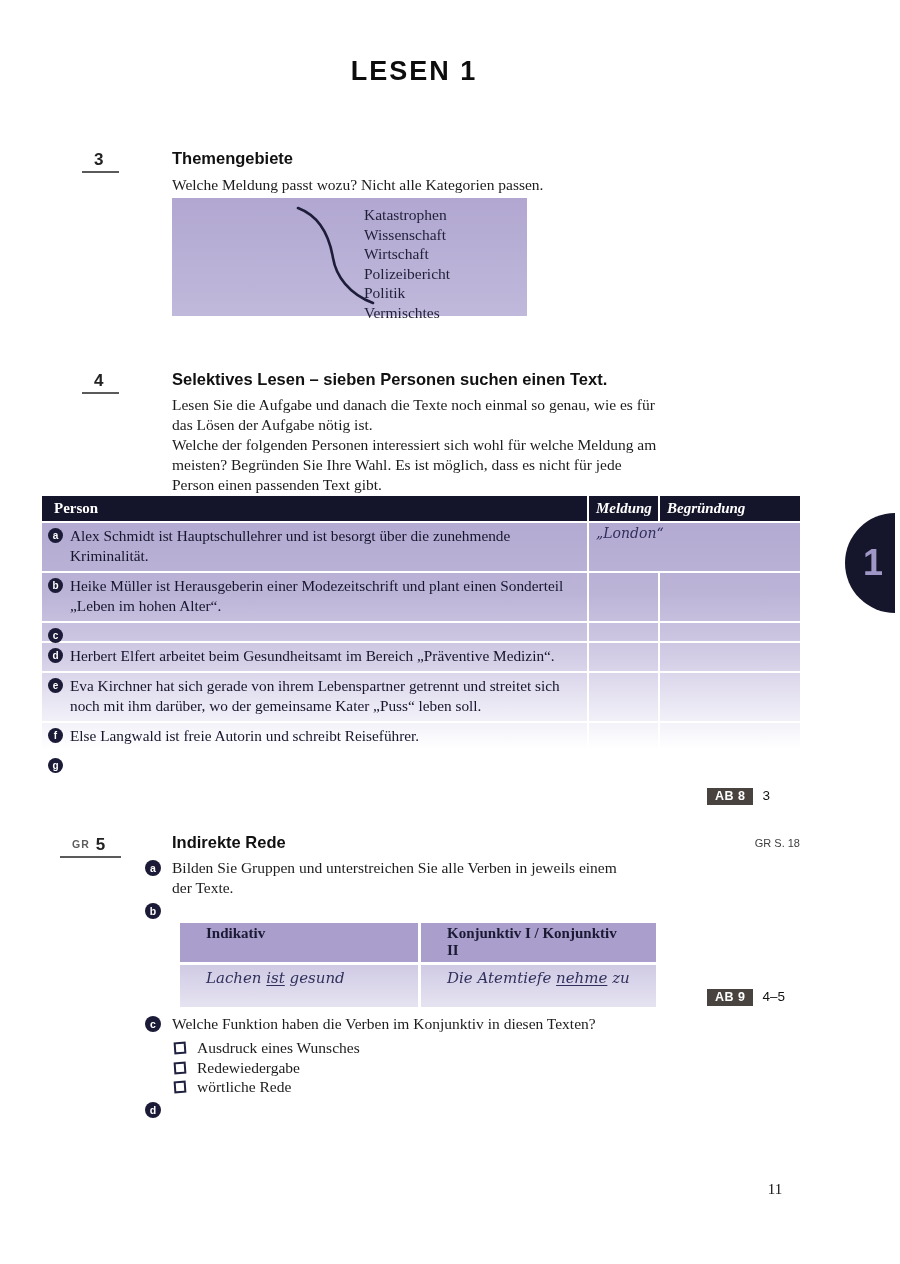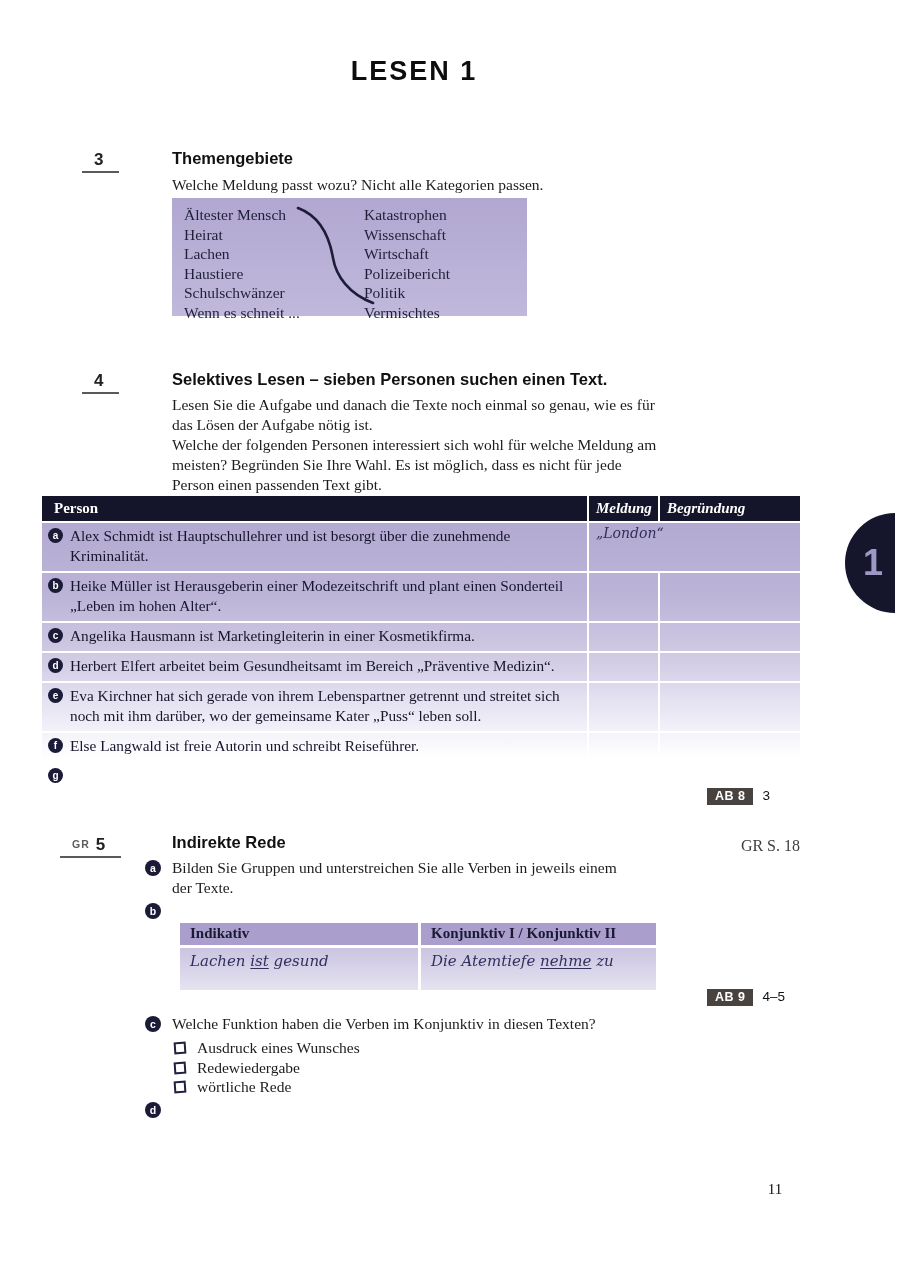--- a/index.html
+++ b/index.html
@@ -37,30 +37,30 @@
           font-weight:bold; font-size:10px; line-height:15px; text-align:center; }
   .hand { font-family:"DejaVu Serif", serif; font-style:italic; color:#30305c;
           font-size:14px; line-height:17px; white-space:pre-line; }
   .uword { text-decoration:underline; text-underline-offset:2px; }
 
   .ab-row { text-align:right; font-family:"Liberation Sans", sans-serif; }
   .ab-badge { display:inline-block; background:#48433f; color:#fff; font-weight:bold;
               font-size:12.5px; padding:1px 8px 2px; letter-spacing:0.5px; }
   .ab-ref { display:inline-block; margin-left:9px; font-size:13.5px; color:#111; }
 
-  .gr-ref { font-family:Liberation Serif, serif; font-size:16px; color:#3e3e3e;
+  .gr-ref { font-family:Liberation Sans, sans-serif; font-size:11px; color:#3e3e3e;
             text-align:right; }
 
   .item-circ { width:16px; height:16px; border-radius:50%; background:#1b1b38; color:#fff;
                font-family:"Liberation Sans", sans-serif; font-weight:bold; font-size:10.5px;
                line-height:16px; text-align:center; }
 
   .schema { width:476px; background:linear-gradient(180deg,#b7afd5 0%,#c9c3e0 35%,#e6e3f1 100%); }
   .schema .srow { display:grid; grid-template-columns:238px 238px; }
-  .schema .sc { padding:2px 10px 3px; }
+  .schema .sc { padding:2px 26px 3px; }
   .schema .shead .sc { background:#aa9ecd; font-weight:bold; font-size:15px; color:#1a1a33;
                        border-bottom:3px solid #fff; }
   .schema .shead .sc + .sc, .schema .sbody .sc + .sc { border-left:3px solid #fff; }
   .schema .sbody .sc { height:42px; padding-top:5px; }
   .schema .hand { font-size:15px; }
 
   .chk { display:inline-block; width:12px; height:12px; border:2px solid #20203f;
          transform:rotate(-4deg); margin-right:11px; vertical-align:-1px; background:transparent; }
   .chk-label { font-size:15.5px; color:#1c1c1c; }
 
@@ -80,28 +80,20 @@
 
   <div class="abs chapter-tab">
     <span>1</span>
   </div>
 
   <span class="abs exnum" style="left:82px;top:150px"><span>3</span></span>
   <div class="abs exhead" style="left:172px;top:149px">Themengebiete</div>
   <div class="abs body-text" style="left:172px;top:175px;width:520px">Welche Meldung passt wozu? Nicht alle Kategorien passen.</div>
 
   <div class="abs purple-box" style="left:172px;top:198px;width:355px;height:118px">
-    <div class="box-col" style="left:12px">
-      <div>Ältester Mensch</div>
-      <div>Heirat</div>
-      <div>Lachen</div>
-      <div>Haustiere</div>
-      <div>Schulschwänzer</div>
-      <div>Wenn es schneit ...</div>
-    </div>
     <div class="box-col" style="left:192px">
       <div>Katastrophen</div>
       <div>Wissenschaft</div>
       <div>Wirtschaft</div>
       <div>Polizeibericht</div>
       <div>Politik</div>
       <div>Vermischtes</div>
     </div>
     <svg class="curve-svg" width="355" height="118" viewBox="0 0 355 118">
       <path d="M126,10 C150,19 158,42 161,60 C164,78 177,96 201,105" fill="none" stroke="#1d1d3a" stroke-width="2.6" stroke-linecap="round"></path>
@@ -133,21 +125,20 @@
         <span class="circ">b</span>
         <span>Heike Müller ist Herausgeberin einer Modezeitschrift und plant einen Sonderteil „Leben im hohen Alter“.</span>
       </div>
       <div class="tc mid"></div>
       <div class="tc right"></div>
     </div>
 
     <div class="trow">
       <div class="tc">
         <span class="circ">c</span>
-        <span>Angelika Hausmann ist Marketingleiterin in einer Kosmetikfirma.</span>
       </div>
       <div class="tc mid"></div>
       <div class="tc right"></div>
     </div>
 
     <div class="trow">
       <div class="tc">
         <span class="circ">d</span>
         <span>Herbert Elfert arbeitet beim Gesundheitsamt im Bereich „Präventive Medizin“.</span>
       </div>

